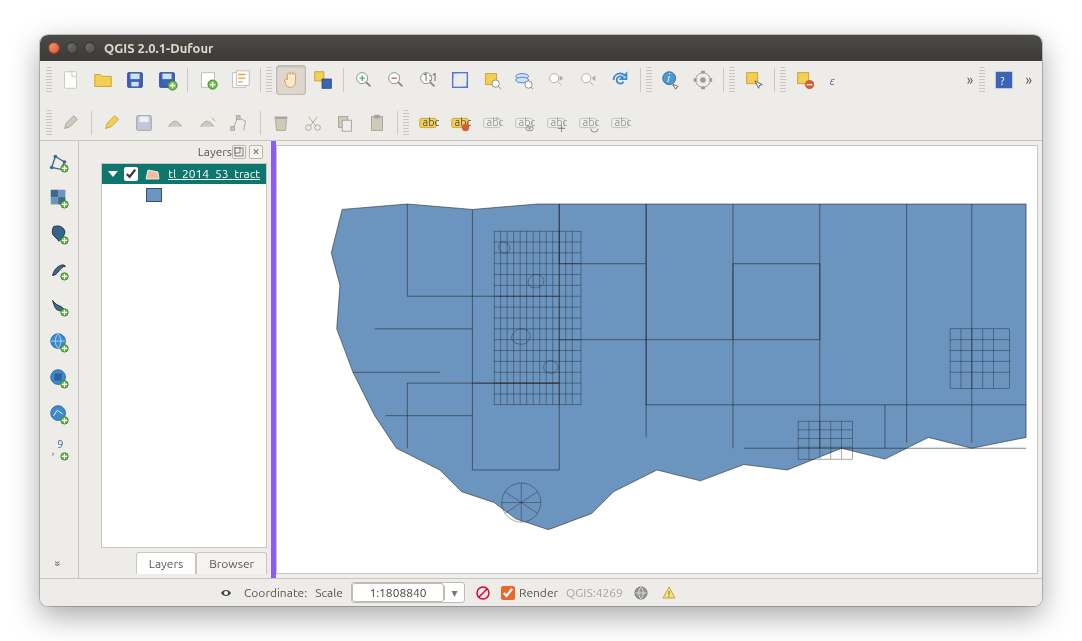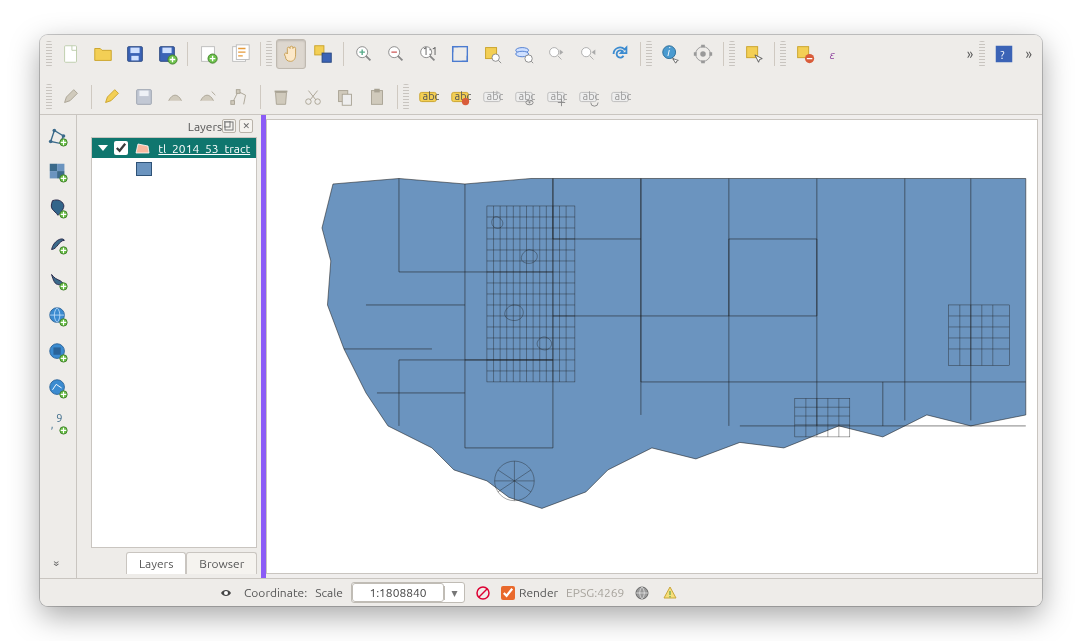--- a/index.html
+++ b/index.html
@@ -72,20 +72,28 @@
   svg.ico { width: 22px; height: 22px; }
   svg.ico-sm { width: 16px; height: 16px; }
 
   .mapfill { fill: #6b94bf; stroke: #1e1e1e; stroke-width: 0.5; }
 </style>
 </head>
 <body>
 
 <div class="shadow">
 
+  <div class="titlebar">
+    <div class="win-btns">
+      <span class="win-btn wb-close"></span>
+      <span class="win-btn wb-min"></span>
+      <span class="win-btn wb-max"></span>
+    </div>
+    <span class="title">QGIS 2.0.1-Dufour</span>
+  </div>
 
   <div class="toolbars">
 
     <div class="tb-row">
       <span class="tb-grip"></span>
       <div class="tb-btn">
           <svg class="ico" viewBox="0 0 24 24">
             <rect x="5" y="3" width="13" height="18" rx="1" fill="#fff" stroke="#bca"></rect>
             <path d="M13 3v5h5" fill="none" stroke="#bca"></path>
           </svg>
@@ -548,21 +556,21 @@
     <span class="sicon">
         <svg class="ico-sm" viewBox="0 0 16 16">
           <circle cx="8" cy="8" r="6" fill="none" stroke="#d03" stroke-width="1.5"></circle>
           <path d="M4 12L12 4" stroke="#d03" stroke-width="1.5"></path>
         </svg>
       </span>
     <label class="chk">
       <input type="checkbox" checked="" style="">
       <span>Render</span>
     </label>
-    <span class="epsg">EPSG:4269</span>
+    <span class="epsg">QGIS:4269</span>
     <span class="sicon">
         <svg class="ico-sm" viewBox="0 0 16 16">
           <circle cx="8" cy="8" r="6" fill="#999" stroke="#666"></circle>
           <path d="M2 8h12M8 2c3 3 3 9 0 12M8 2c-3 3-3 9 0 12" stroke="#eee" stroke-width="0.7" fill="none"></path>
         </svg>
       </span>
     <span class="sicon">
         <svg class="ico-sm" viewBox="0 0 16 16">
           <path d="M8 2l6 11H2z" fill="#f6df7a" stroke="#caa63a"></path>
           <rect x="7.3" y="6" width="1.4" height="4" fill="#7a5"></rect>

